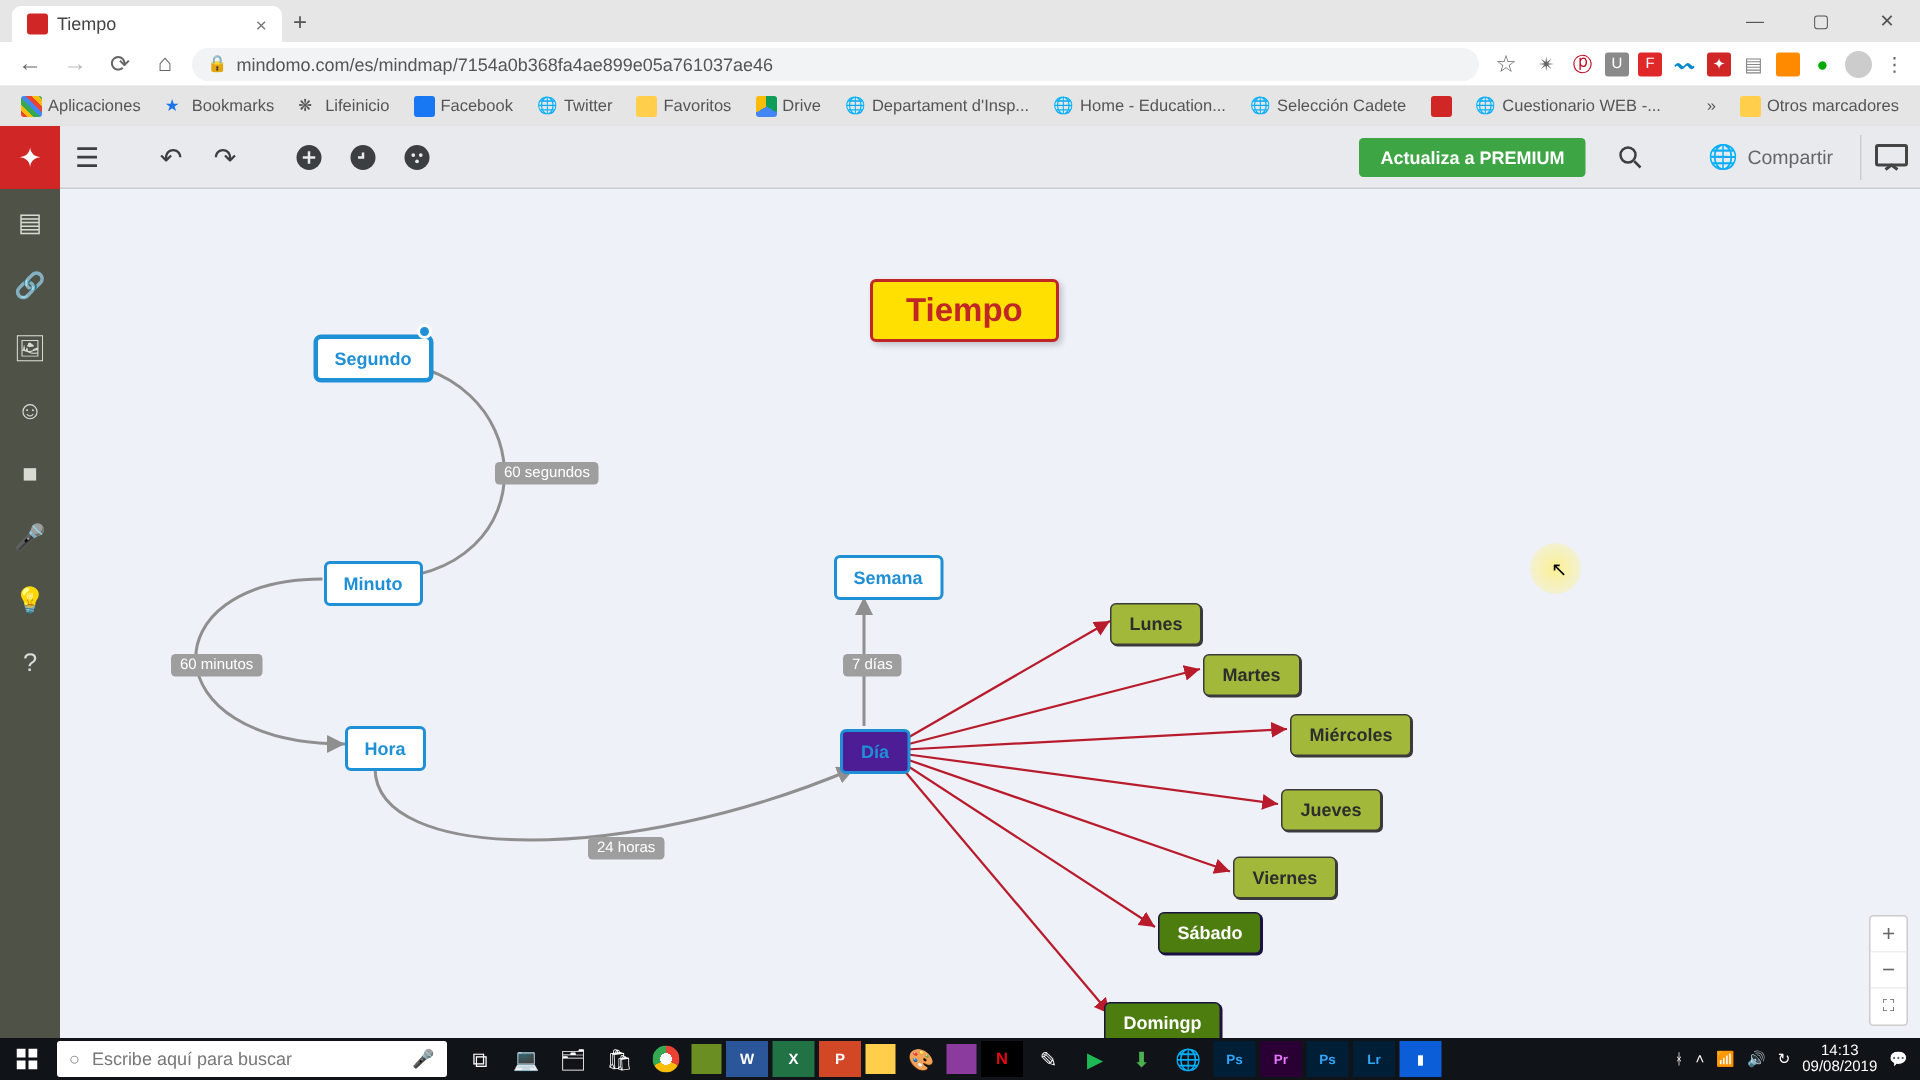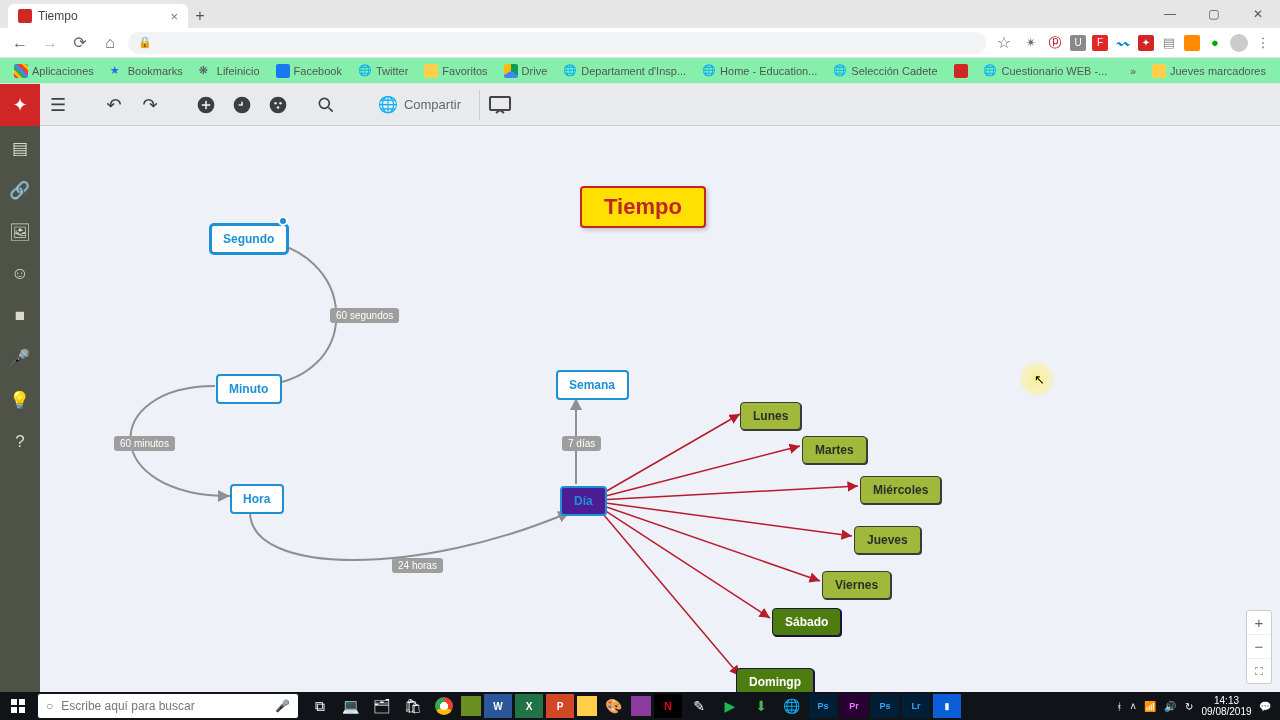--- a/index.html
+++ b/index.html
@@ -15,21 +15,21 @@
   .winbtn { width: 44px; height: 28px; display: flex; align-items: center; justify-content: center; color: #555; font-size: 12px; }
 
   .addrbar { height: 30px; background: #fff; border-bottom: 1px solid #e2e2e3; display: flex; align-items: center; padding: 0 8px; gap: 6px; }
   .navbtn { width: 24px; height: 24px; display: flex; align-items: center; justify-content: center; color: #666; }
   .navbtn.disabled { color: #bbb; }
   .omnibox { flex: 1; height: 22px; background: #f1f3f4; border-radius: 12px; display: flex; align-items: center; padding: 0 10px; font-size: 12px; color: #555; gap: 6px; }
   .omnibox .lock { color: #666; font-size: 11px; }
   .ext-row { display: flex; gap: 6px; align-items: center; }
   .ext-ic { width: 18px; height: 18px; display: flex; align-items: center; justify-content: center; font-size: 13px; }
 
-  .bookbar { height: 26px; background: #86efac; border-bottom: 1px solid #e2e2e3; display: flex; align-items: center; padding: 0 8px; gap: 4px; font-size: 11px; color: #555; }
+  .bookbar { height: 26px; background: #e5e5e5; border-bottom: 1px solid #e2e2e3; display: flex; align-items: center; padding: 0 8px; gap: 4px; font-size: 11px; color: #555; }
   .bm { display: flex; align-items: center; gap: 4px; padding: 0 6px; height: 22px; white-space: nowrap; }
   .bm-ic { width: 14px; height: 14px; border-radius: 2px; display: inline-block; }
   .bm-more { margin-left: auto; display: flex; align-items: center; gap: 4px; padding: 0 6px; }
 
   
   .apptoolbar { height: 42px; background: #e8eaed; border-bottom: 1px solid #c9cbce; display: flex; align-items: center; }
   .logo { width: 40px; height: 42px; background: #d02626; display: flex; align-items: center; justify-content: center; color: #fff; font-size: 18px; }
   .tbtn { width: 36px; height: 36px; display: flex; align-items: center; justify-content: center; color: #3c3f41; font-size: 18px; }
   .tbtn svg { width: 20px; height: 20px; fill: #3c3f41; }
   .premium { margin-left: auto; background: #3ea544; color: #fff; font-size: 12px; font-weight: 600; padding: 6px 14px; border-radius: 3px; }
@@ -88,20 +88,21 @@
   </div>
 </div>
 
 <div class="addrbar">
   <div class="navbtn">←</div>
   <div class="navbtn disabled">→</div>
   <div class="navbtn">⟳</div>
   <div class="navbtn">⌂</div>
   <div class="omnibox">
     <span class="lock">🔒</span>
+    <span>mindomo.com/es/mindmap/7154a0b368fa4ae899e05a761037ae46</span>
   </div>
   <div class="navbtn">☆</div>
   <div class="ext-row">
     <div class="ext-ic" style="color:#666">✴</div>
     <div class="ext-ic" style="color:#bd081c">ⓟ</div>
     <div class="ext-ic" style="background:#8a8a8a;color:#fff;width:16px;height:16px;border-radius:2px;font-size:10px">U</div>
     <div class="ext-ic" style="background:#e12828;color:#fff;width:16px;height:16px;border-radius:2px;font-size:10px">F</div>
     <div class="ext-ic" style="color:#0088cc">〰</div>
     <div class="ext-ic" style="background:#d02626;color:#fff;width:16px;height:16px;border-radius:2px;font-size:10px">✦</div>
     <div class="ext-ic" style="color:#888">▤</div>
@@ -158,21 +159,21 @@
     </div>
   <div class="bm">
       <span class="bm-ic" style="color:#555;background:none">🌐</span>
       <span>Cuestionario WEB -...</span>
     </div>
   <div class="bm-more">
       <span>»</span>
     </div>
   <div class="bm">
       <span class="bm-ic" style="background:#ffcf4b"></span>
-      <span>Jueves marcadores</span>
+      <span>Otros marcadores</span>
     </div>
 </div>
 
 <div class="apptoolbar">
   <div class="logo">✦</div>
   <div class="tbtn">☰</div>
   <div style="width:20px"></div>
   <div class="tbtn">↶</div>
   <div class="tbtn">↷</div>
   <div style="width:20px"></div>
@@ -190,20 +191,21 @@
       </svg>
     </div>
   <div class="tbtn">
       <svg viewBox="0 0 24 24">
         <circle cx="12" cy="12" r="10"></circle>
         <circle cx="9" cy="10" r="1.5" fill="#e8eaed"></circle>
         <circle cx="15" cy="10" r="1.5" fill="#e8eaed"></circle>
         <circle cx="12" cy="15" r="1.5" fill="#e8eaed"></circle>
       </svg>
     </div>
+  <div class="premium"><span>Actualiza a PREMIUM</span></div>
   <div class="tbtn" style="margin-left:12px">
     <svg viewBox="0 0 24 24">
         <circle cx="10" cy="10" r="6" fill="none" stroke="#3c3f41" stroke-width="2"></circle>
         <line x1="15" y1="15" x2="20" y2="20" stroke="#3c3f41" stroke-width="2"></line>
       </svg>
   </div>
   <div style="width:20px"></div>
   <div class="share">
     <span style="font-size:16px;color:#555">🌐</span>
     <span>Compartir</span>

